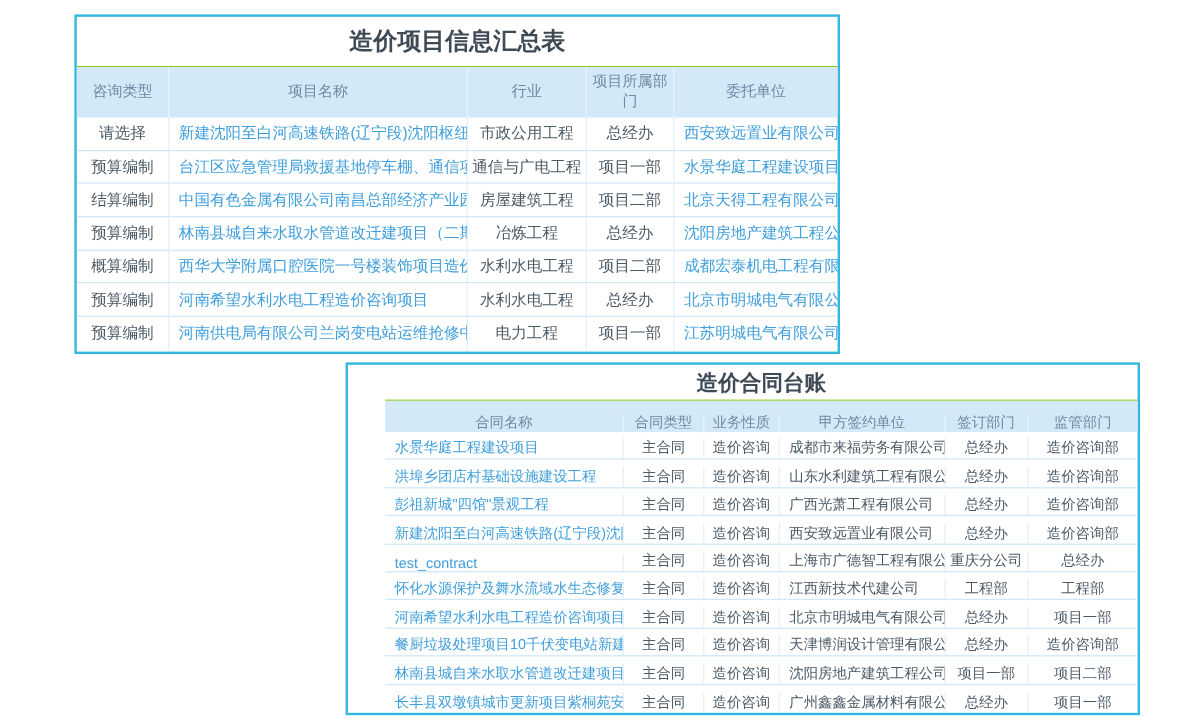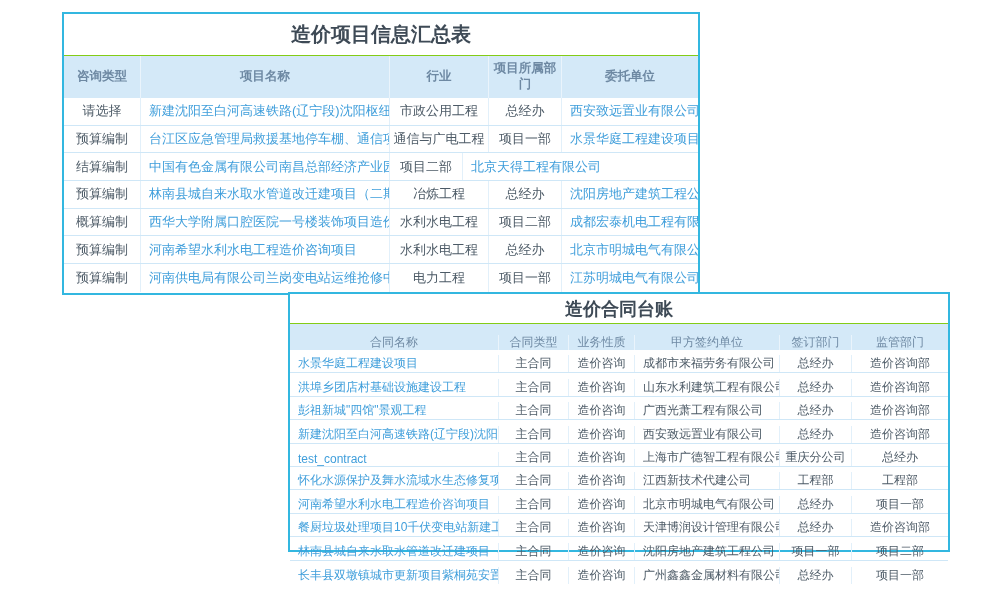--- a/index.html
+++ b/index.html
@@ -3,32 +3,32 @@
 <meta charset="utf-8">
 <style>
   html,body{margin:0;padding:0;}
   body{
     width:1000px;height:600px;position:relative;background:#ffffff;
     font-family:"Liberation Sans","DejaVu Sans",sans-serif;
     -webkit-font-smoothing:antialiased;
   }
   .card{position:absolute;background:#fff;border:2px solid #33b7e0;box-sizing:border-box;}
   #summary-card{left:62px;top:12px;width:638px;height:283px;}
-  #ledger-card{left:288px;top:292px;width:662px;height:260px;}
+  #ledger-card{left:288px;top:302px;width:662px;height:294px;padding-left:31px;}
 
   .card-title{
     display:flex;align-items:center;justify-content:center;
     font-weight:bold;color:#3e4a56;border-bottom:1px solid #84cc16;box-sizing:border-box;
   }
   #summary-card .card-title{height:42px;font-size:20px;}
   #ledger-card .card-title{height:30px;font-size:18px;}
 
   .thead,.trow{display:flex;box-sizing:border-box;}
   .thead{background:#d4e9f8;}
-  #summary-card .thead{height:42px;font-weight:bold;}
+  #summary-card .thead{height:42px;}
   #ledger-card .thead{height:26px;align-items:flex-end;}
   .th{
     display:flex;align-items:center;justify-content:center;text-align:center;
     color:#6e89a3;border-right:1px solid #eaf4fc;box-sizing:border-box;
     line-height:1.25;padding:0 2px;
   }
   #summary-card .th{font-size:12.5px;}
   #ledger-card .th{font-size:12px;}
   .th:last-child{border-right:none;}
 
@@ -76,20 +76,21 @@
       <div class="trow">
         <div class="td c1 center">预算编制</div>
         <div class="td c2 link">台江区应急管理局救援基地停车棚、通信项目</div>
         <div class="td c3 center">通信与广电工程</div>
         <div class="td c4 center">项目一部</div>
         <div class="td c5 link">水景华庭工程建设项目</div>
       </div>
       <div class="trow">
         <div class="td c1 center">结算编制</div>
         <div class="td c2 link">中国有色金属有限公司南昌总部经济产业园项目二期</div>
+        <div class="td c3 center">房屋建筑工程</div>
         <div class="td c4 center">项目二部</div>
         <div class="td c5 link">北京天得工程有限公司</div>
       </div>
       <div class="trow">
         <div class="td c1 center">预算编制</div>
         <div class="td c2 link">林南县城自来水取水管道改迁建项目（二期）</div>
         <div class="td c3 center">冶炼工程</div>
         <div class="td c4 center">总经办</div>
         <div class="td c5 link">沈阳房地产建筑工程公司</div>
       </div>

